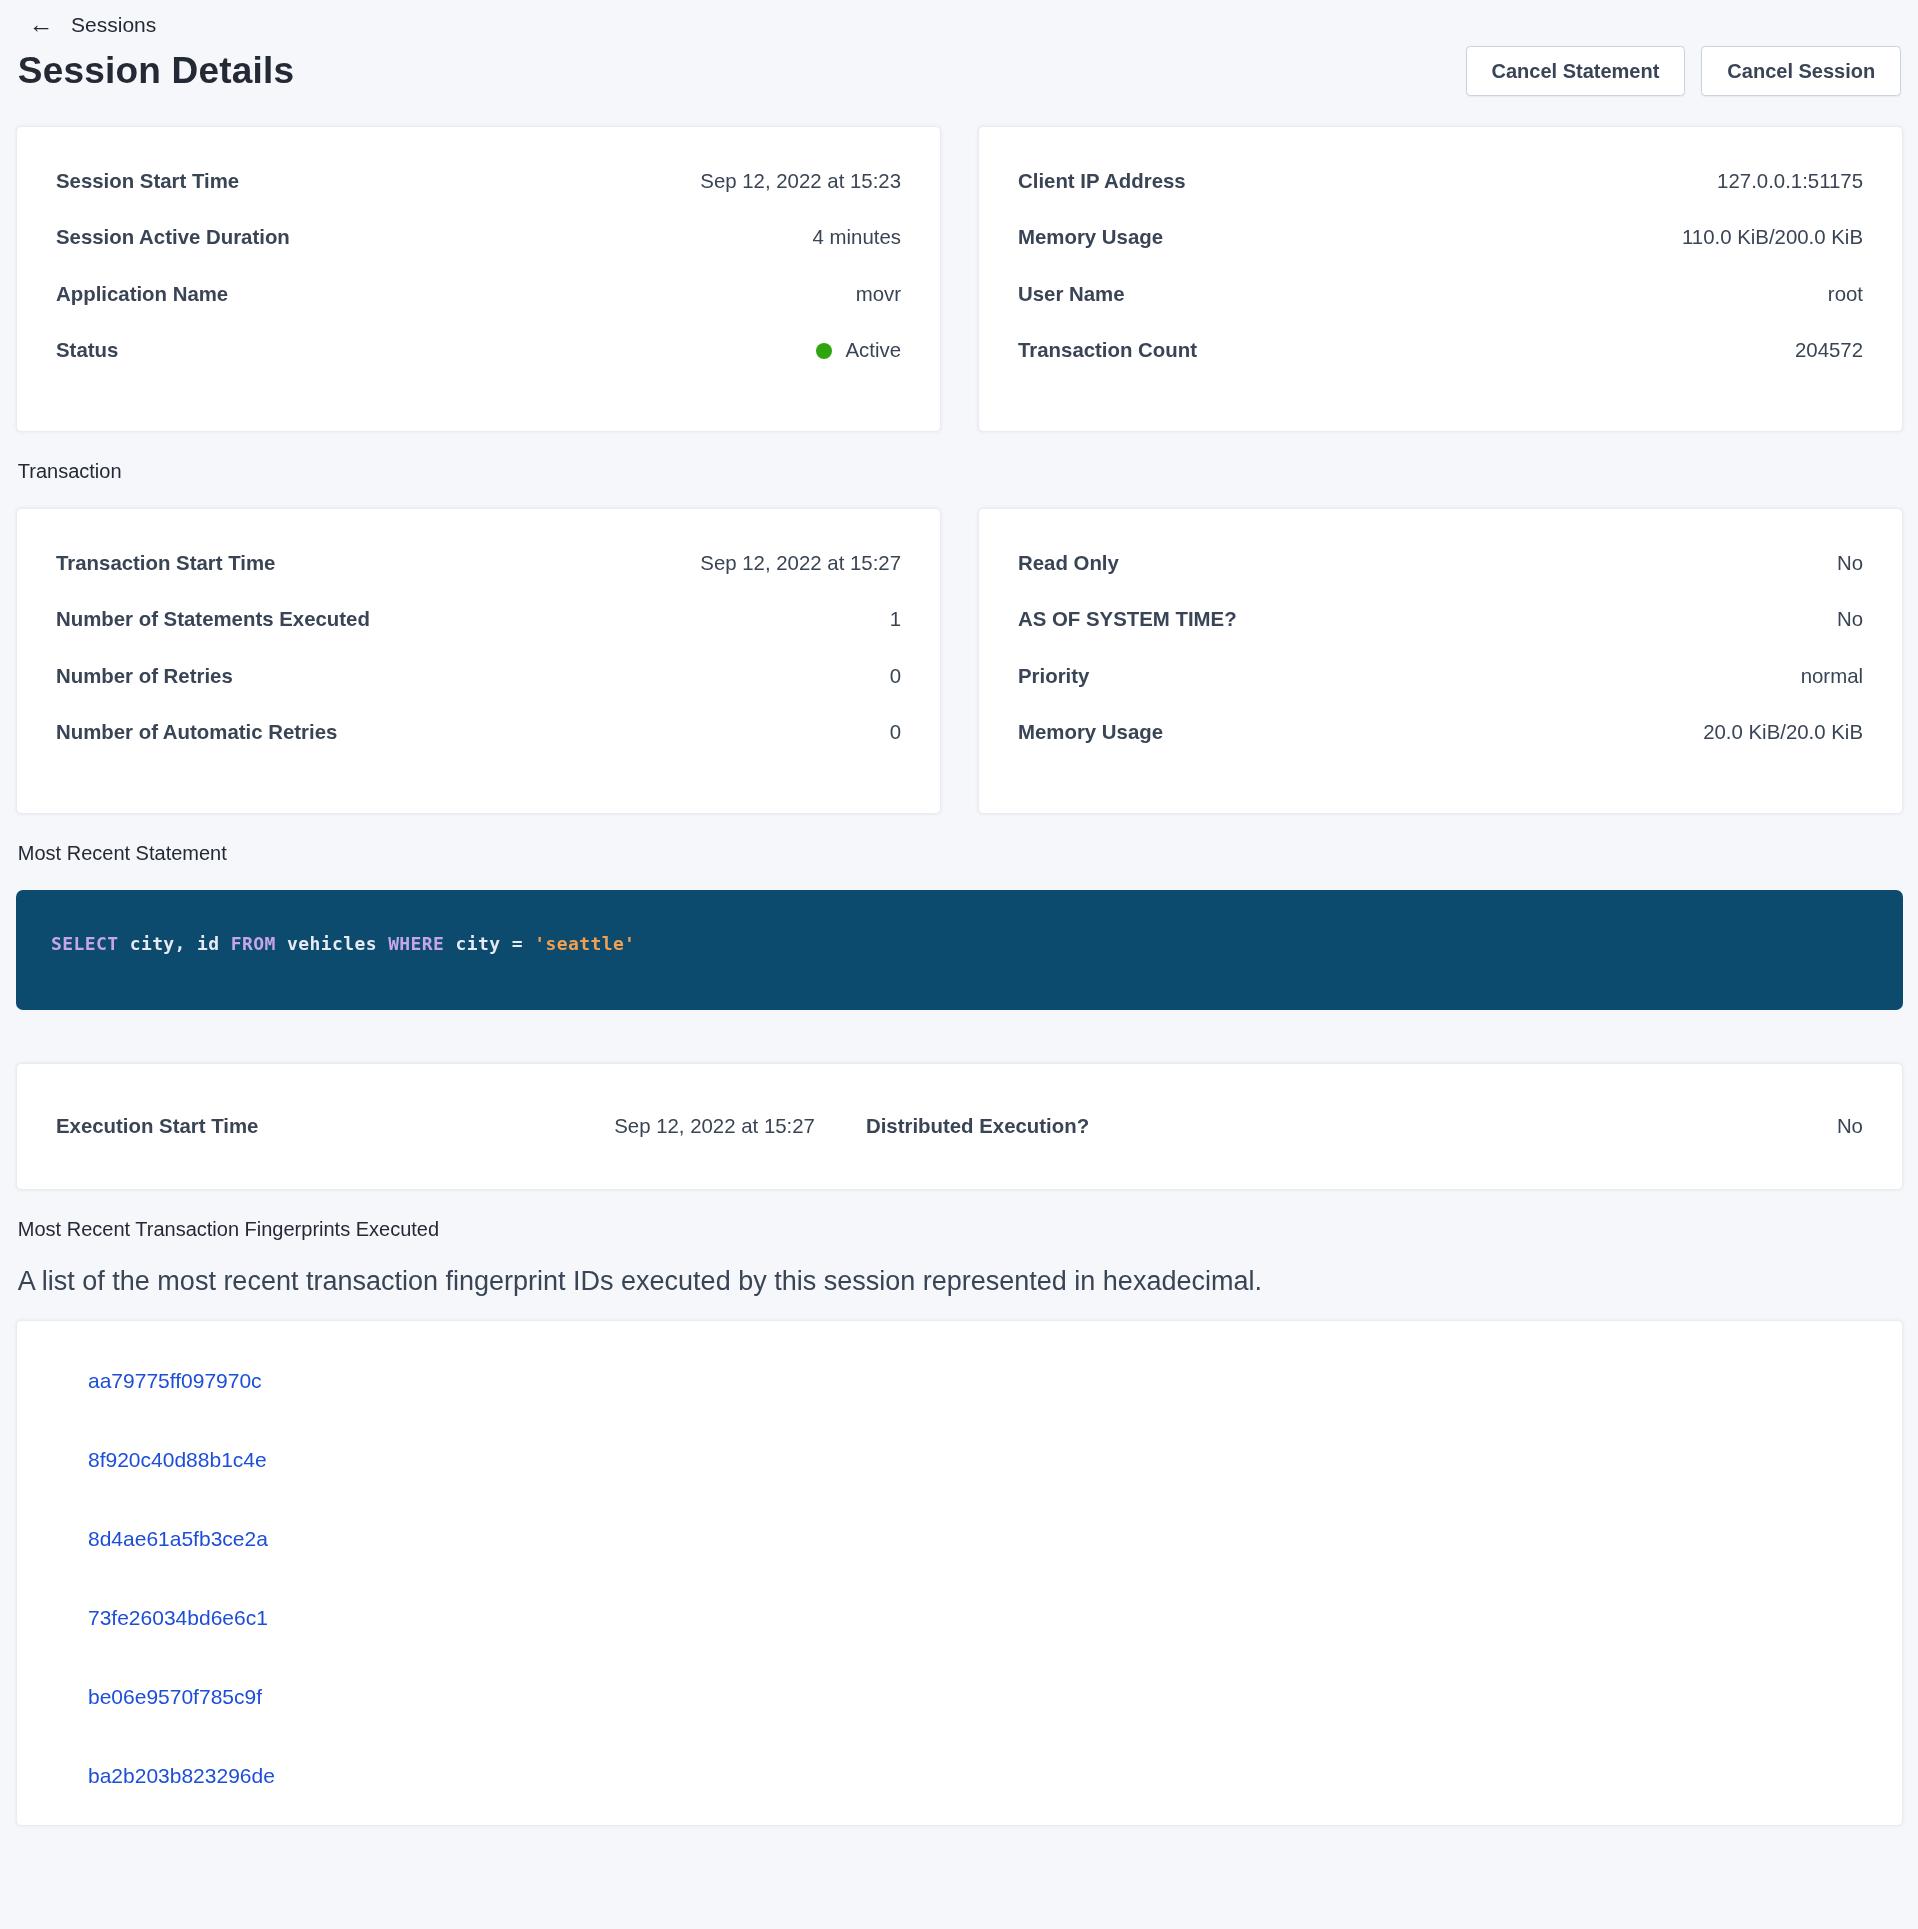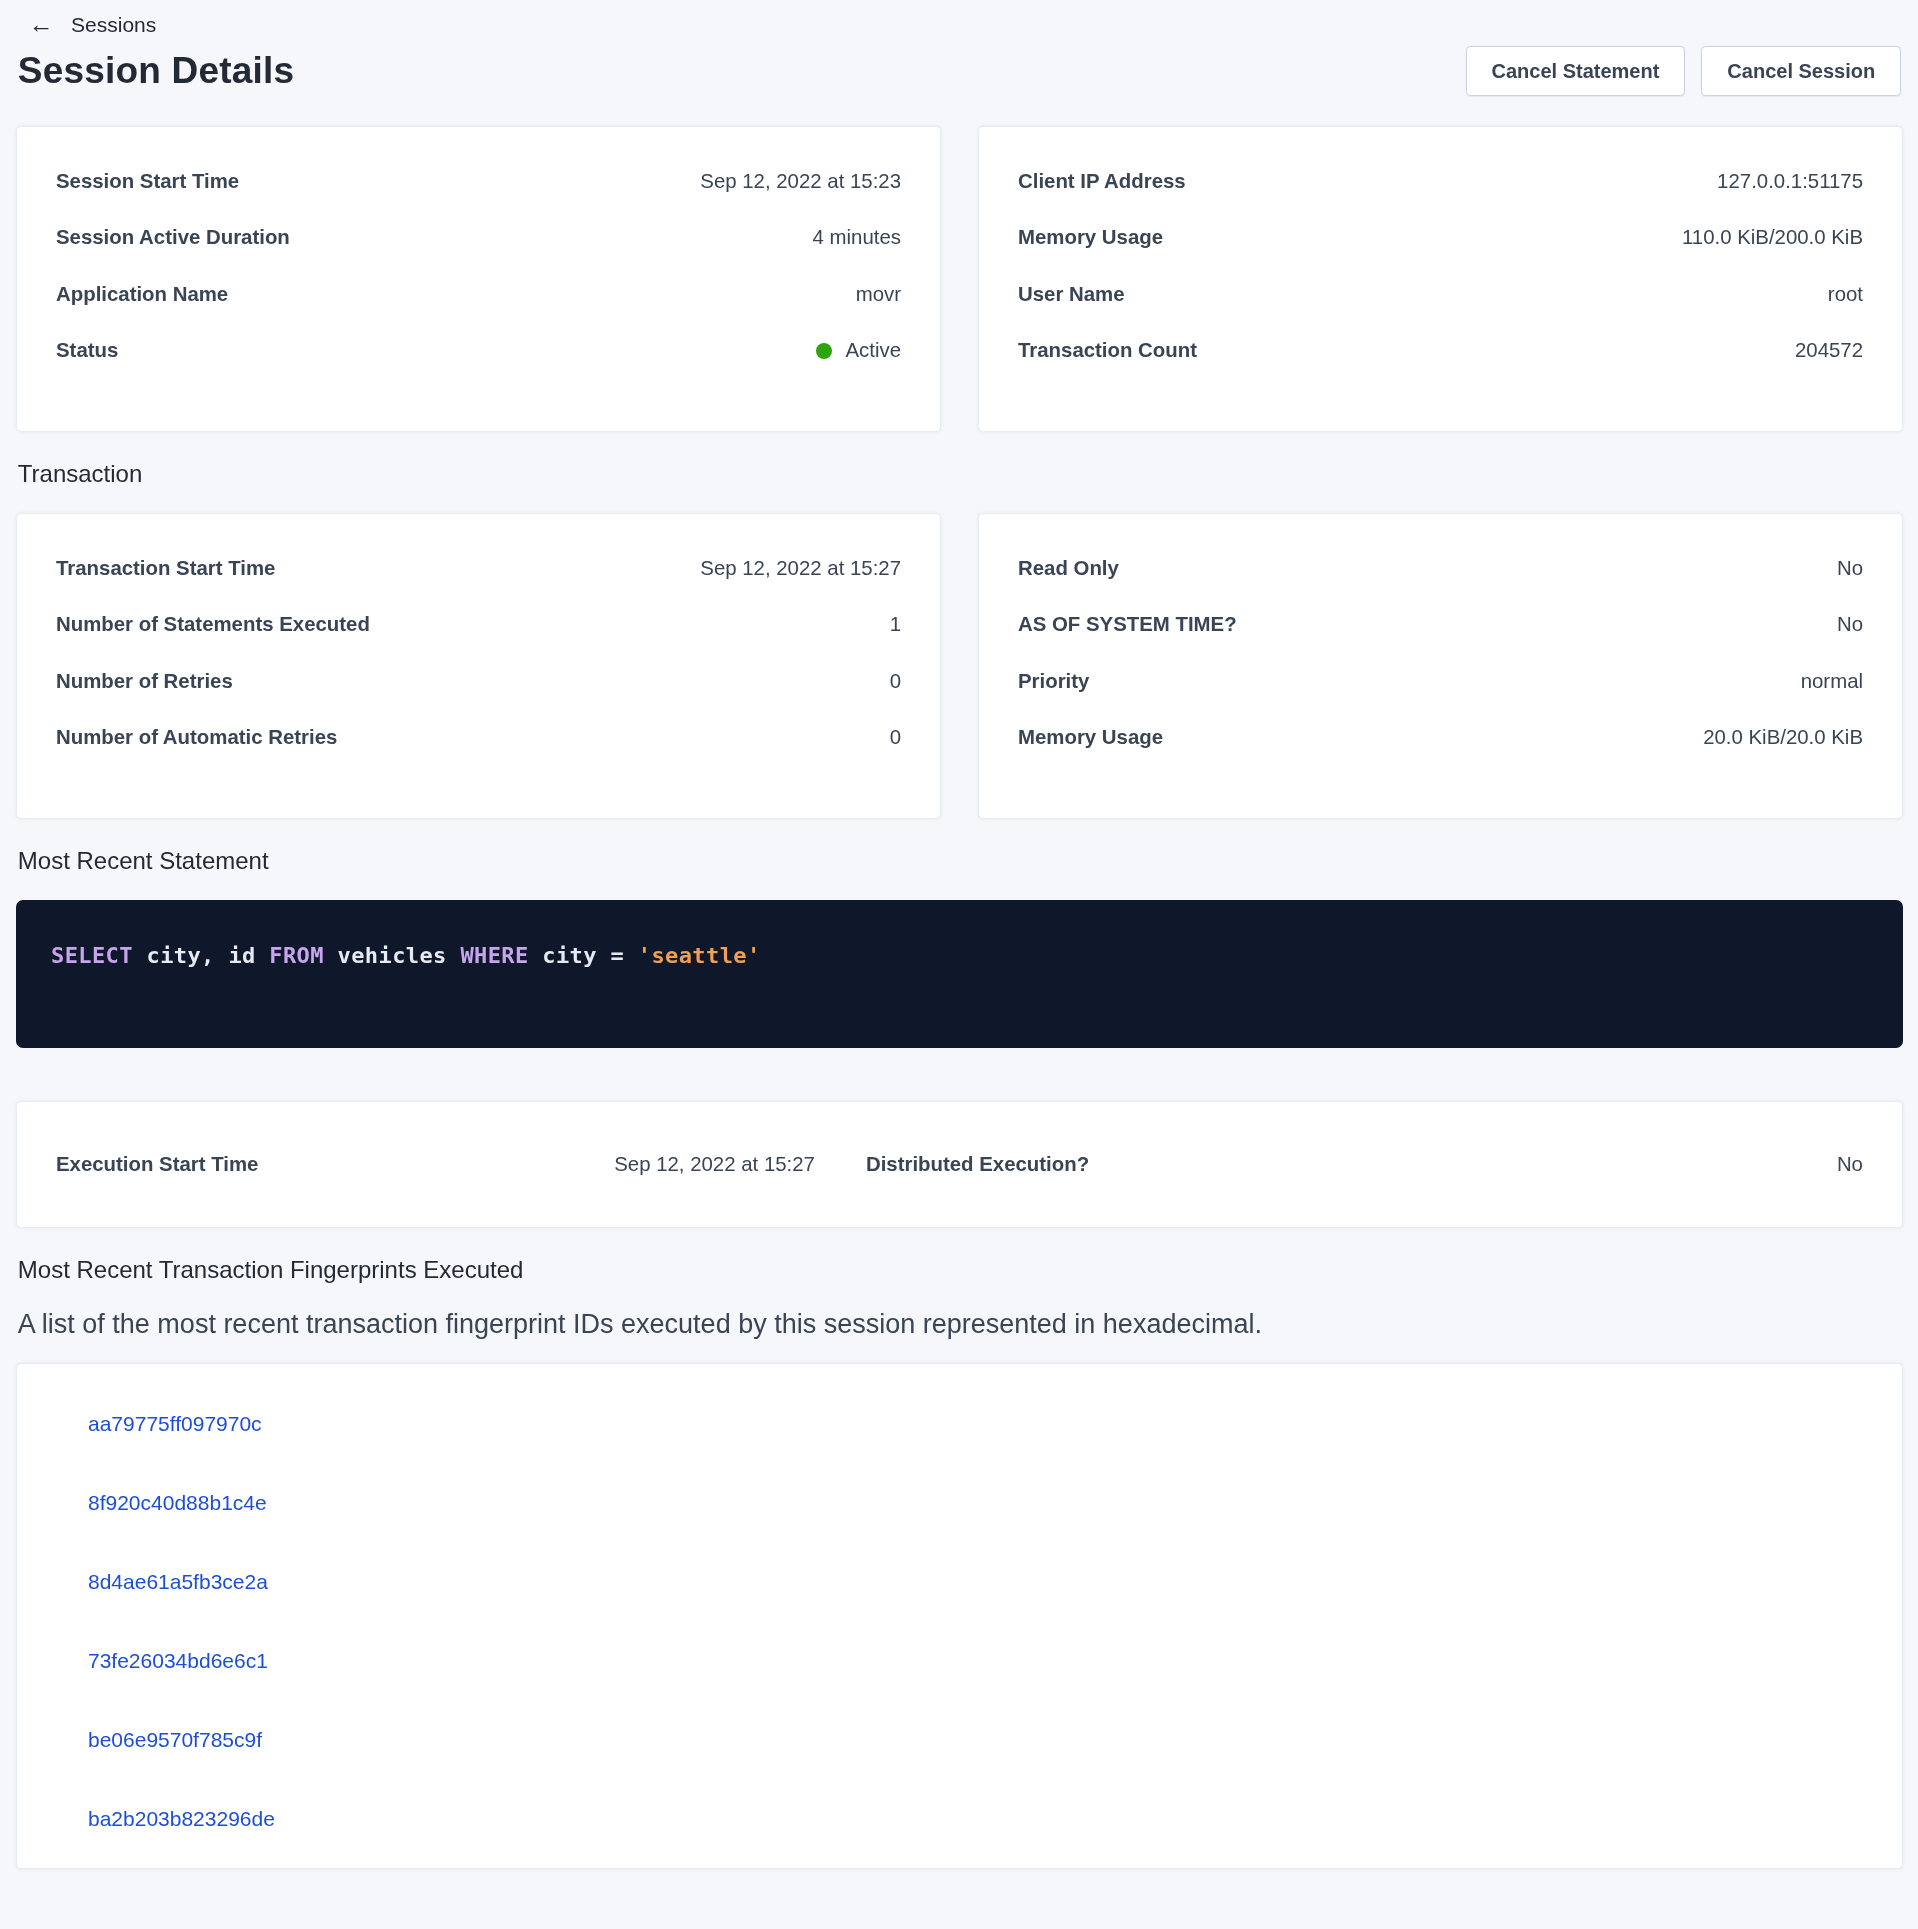--- a/index.html
+++ b/index.html
@@ -59,35 +59,35 @@
   .kv-label { font-weight: 700; color: #394455; }
   .kv-value { font-weight: 400; color: #394455; text-align: right; }
   .kv-value.link { color: #0055ff; font-weight: 600; cursor: pointer; }
   .status-dot {
     display: inline-block; width: 16px; height: 16px; border-radius: 50%;
     background: #2ea40f; margin-right: 13.3px; vertical-align: -1.8px;
   }
 
   
   .section-heading {
-    font-size: 24px; font-weight: 400; color: #242a35;
+    font-size: 20px; font-weight: 400; color: #242a35;
     margin: 28px 1.8px 25px;
   }
   .section-sub {
     font-size: 27px; font-weight: 400; color: #394455;
     margin: 0 1.8px 23px;
   }
 
   
   .code-block {
-    background: #0f172a;
+    background: #0c4a6e;
     border-radius: 7px;
-    padding: 43px 35px 80px;
+    padding: 43px 35px 56px;
     font-family: "DejaVu Sans Mono", monospace;
-    font-size: 22px; font-weight: 700; letter-spacing: 0.4px;
+    font-size: 18px; font-weight: 700; letter-spacing: 0.4px;
     white-space: pre;
   }
   .tok-kw { color: #c6a5ea; }
   .tok-plain { color: #e7eaf2; }
   .tok-str { color: #f2a050; }
 
   
   .exec-card {
     margin-top: 53px;
     padding: 51px 39px;

